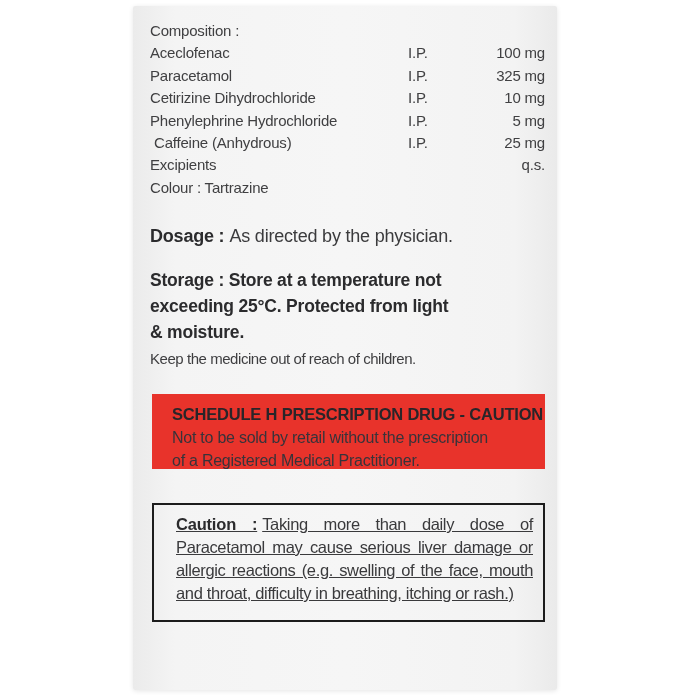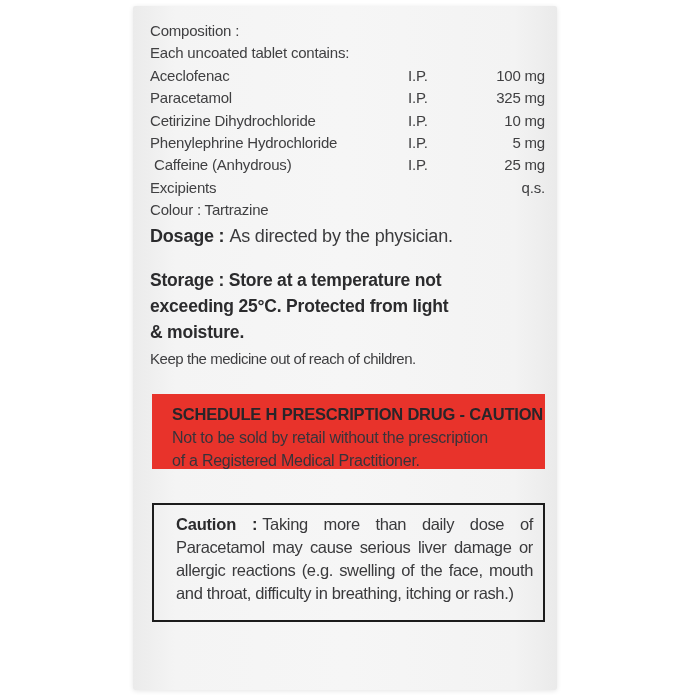--- a/index.html
+++ b/index.html
@@ -76,32 +76,32 @@
   
   .caution-box {
     position: absolute; top: 497px; left: 19px;
     width: 393px; height: 119px;
     border: 2px solid #1c1c1c;
     padding: 8px 10px 0 22px;
     text-align: justify;
     font-size: 16.5px; line-height: 23px; color: #3a3a3c;
     letter-spacing: -0.35px;
     overflow: hidden;
+    text-decoration: underline;
   }
   .caution-box .bold-label { letter-spacing: -0.2px; }
 </style>
 </head>
 <body>
 
 <div class="stage">
   <div class="label-card">
 
     <div class="composition">
       <div>Composition :</div>
-      <div>Each uncoated tablet contains:</div>
 
       <div class="comp-row">
         <span class="name">Aceclofenac</span>
         <span class="ip">I.P.</span>
         <span class="amt">100 mg</span>
       </div>
       <div class="comp-row">
         <span class="name">Paracetamol</span>
         <span class="ip">I.P.</span>
         <span class="amt">325 mg</span>

